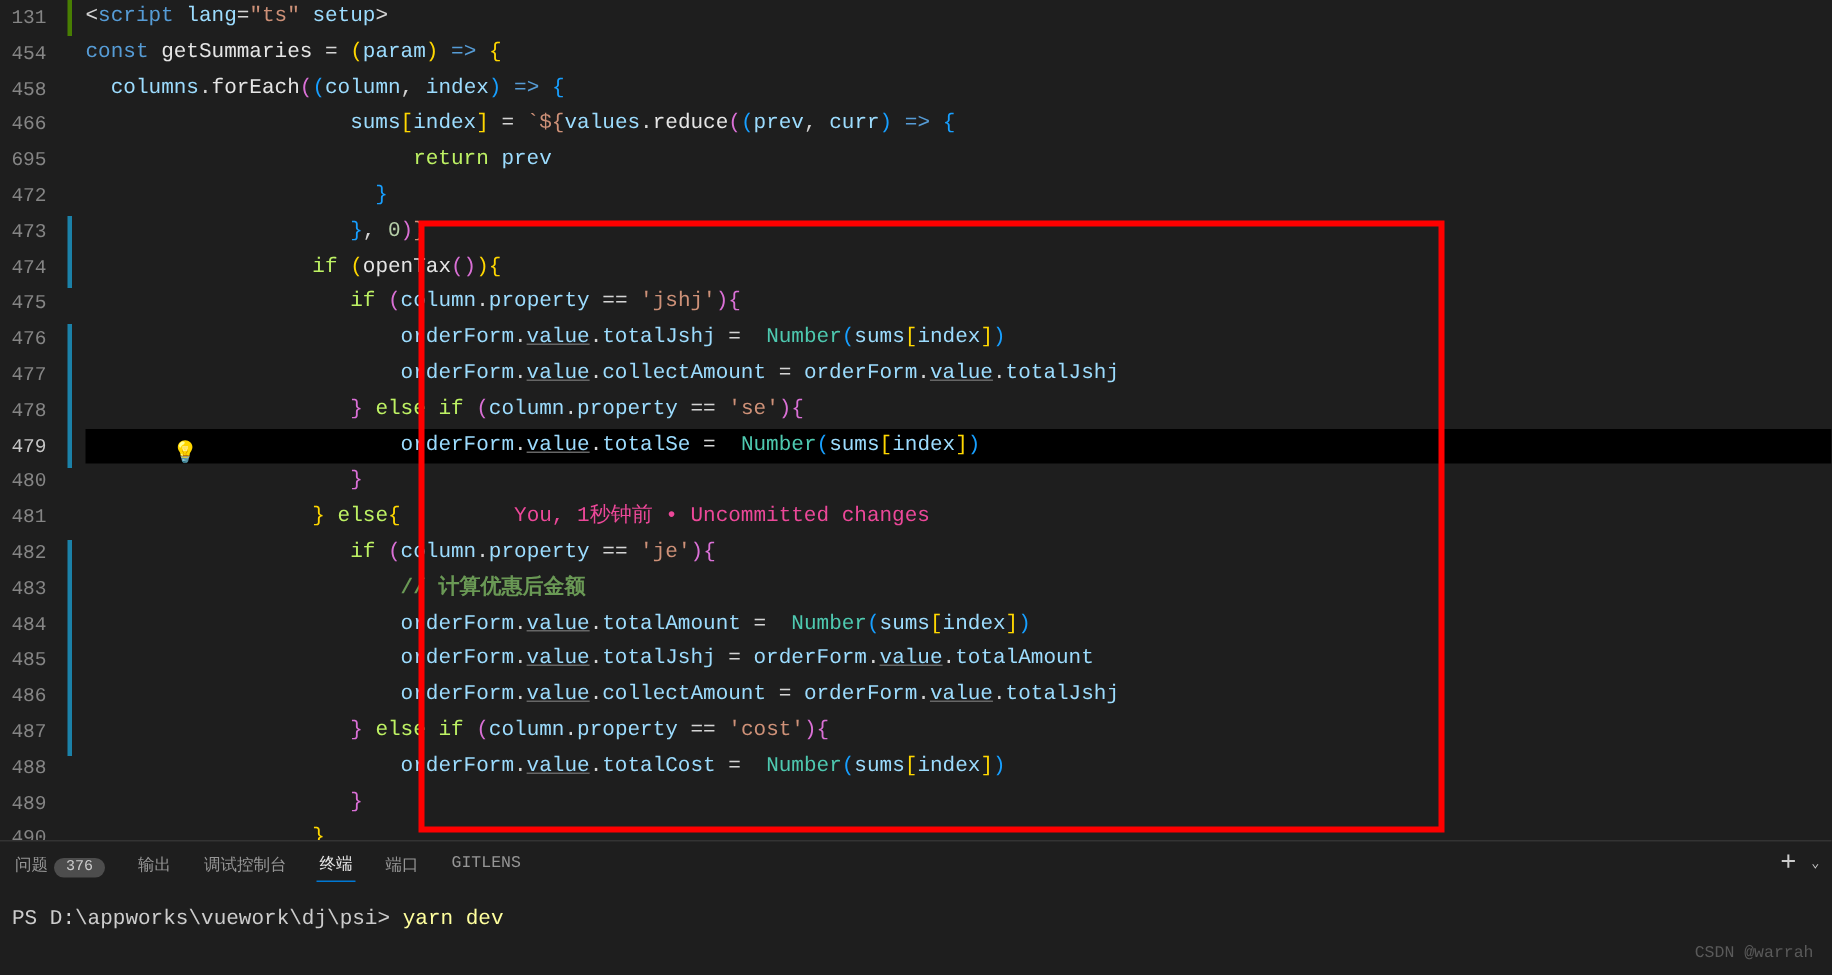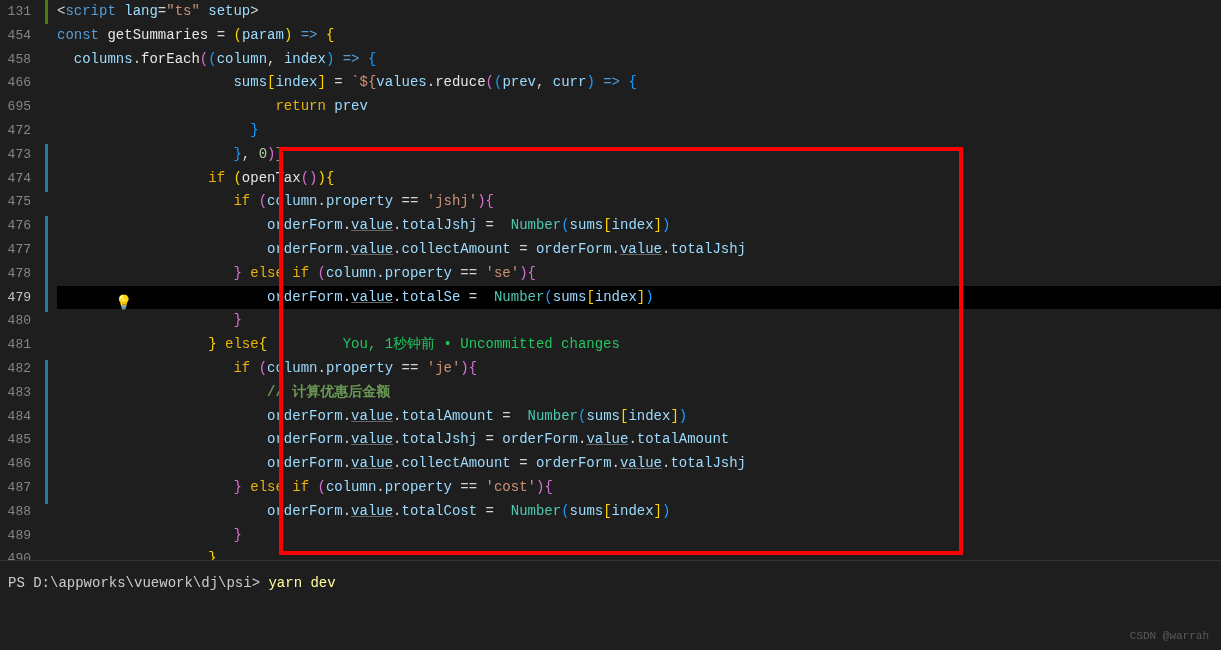--- a/index.html
+++ b/index.html
@@ -58,21 +58,21 @@
   left: 58px;
   top: 292px;
   color: #ffcc00;
   font-size: 14px;
 }
 .sel-line {
   background: #000000;
 }
 
 .kw { color: #569cd6; }        
-.kw2 { color: #eab308; margin-top: 12px; }       
+.kw2 { color: #bef264; margin-top: 12px; }       
 .fn { color: #e5e5e5; }        
 .var { color: #9cdcfe; }
 .str { color: #ce9178; }       
 .num { color: #b5cea8; }
 .op { color: #d4d4d4; }
 .cls { color: #4ec9b0; }       
 .cmt { color: #6a9955; font-weight: bold; }       
 .undr { text-decoration: underline; text-decoration-color: #666; }
 .br1 { color: #ffd700; }  
 .br2 { color: #da70d6; }  
@@ -119,21 +119,21 @@
 }
 .term-path { color: #cccccc; }
 .term-cmd { color: #ffff9e; }
 .watermark {
   position: absolute;
   right: 12px;
   bottom: 8px;
   color: #5a5a5a;
   font-size: 11px;
 }
-.annot { color: #22c55e; font-style: normal; }
+.annot { color: #ec4899; font-style: normal; }
 </style>
 </head>
 <body>
 
 <div class="editor-area">
   <div class="gutter" id="gutter">
       <div class="ln">131</div>
       <div class="ln">454</div>
       <div class="ln">458</div>
       <div class="ln">466</div>
@@ -213,18 +213,30 @@
 
     <div class="code-line">                     <span class="br2">}</span></div>
 
     <div class="code-line">                  <span class="br1">}</span></div>
 
     <div class="fold-border"></div>
   </div>
 </div>
 
 <div class="panel">
+  <div class="tabs">
+    <span class="tab"><span>问题</span><span class="badge">376</span></span>
+    <span class="tab">输出</span>
+    <span class="tab">调试控制台</span>
+    <span class="tab active">终端</span>
+    <span class="tab">端口</span>
+    <span class="tab">GITLENS</span>
+    <span class="tab-right">
+      <span class="plus">+</span>
+      <span class="chev">⌄</span>
+    </span>
+  </div>
   <div class="terminal">
     <span class="term-path">PS D:\appworks\vuework\dj\psi&gt;</span> <span class="term-cmd">yarn dev</span>
   </div>
 </div>
 
 <div class="watermark">CSDN @warrah</div>
 
 </body></html>

